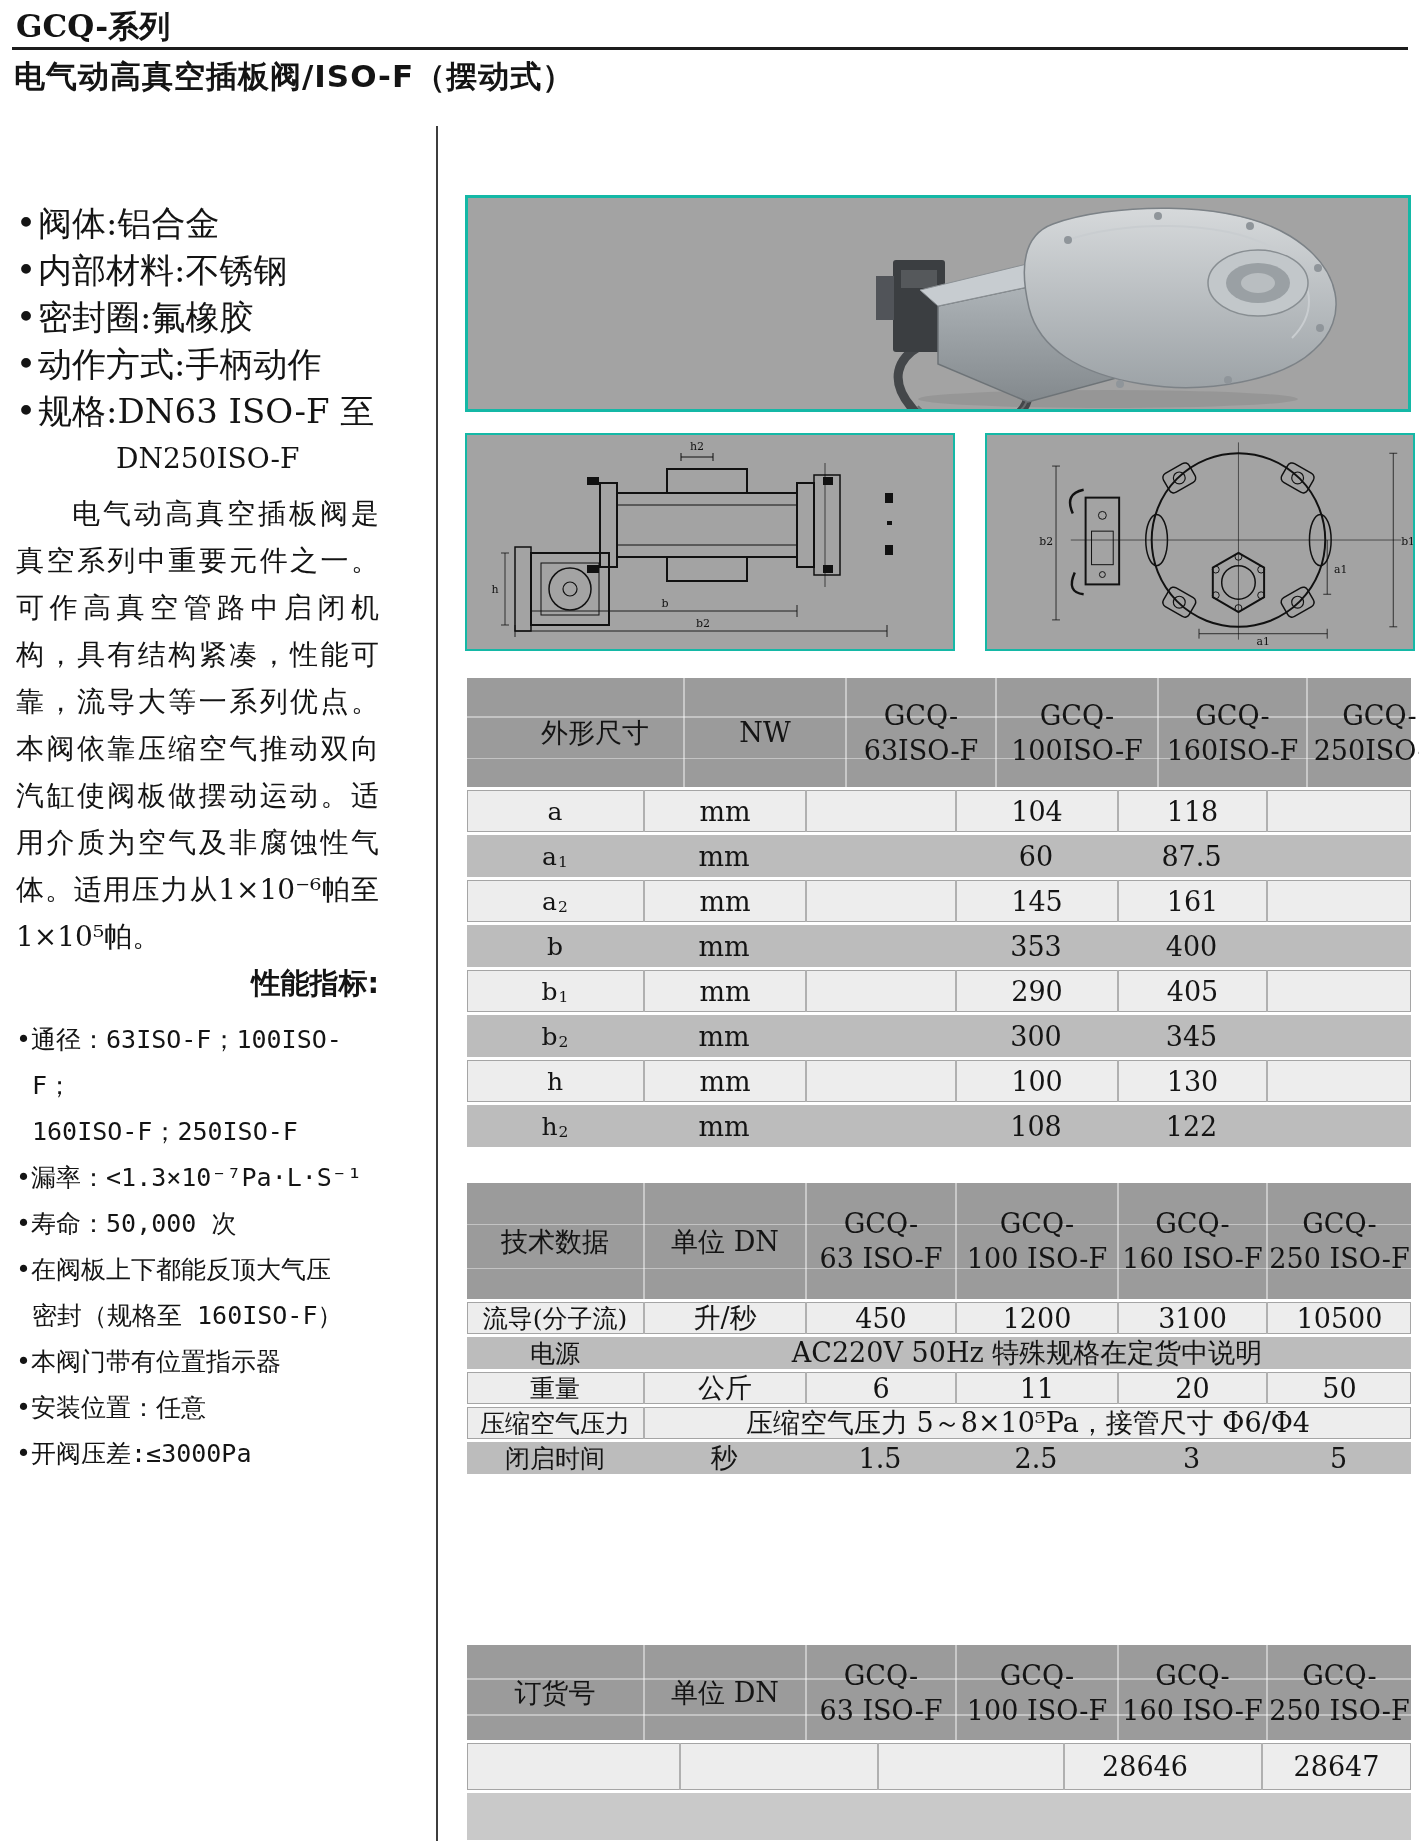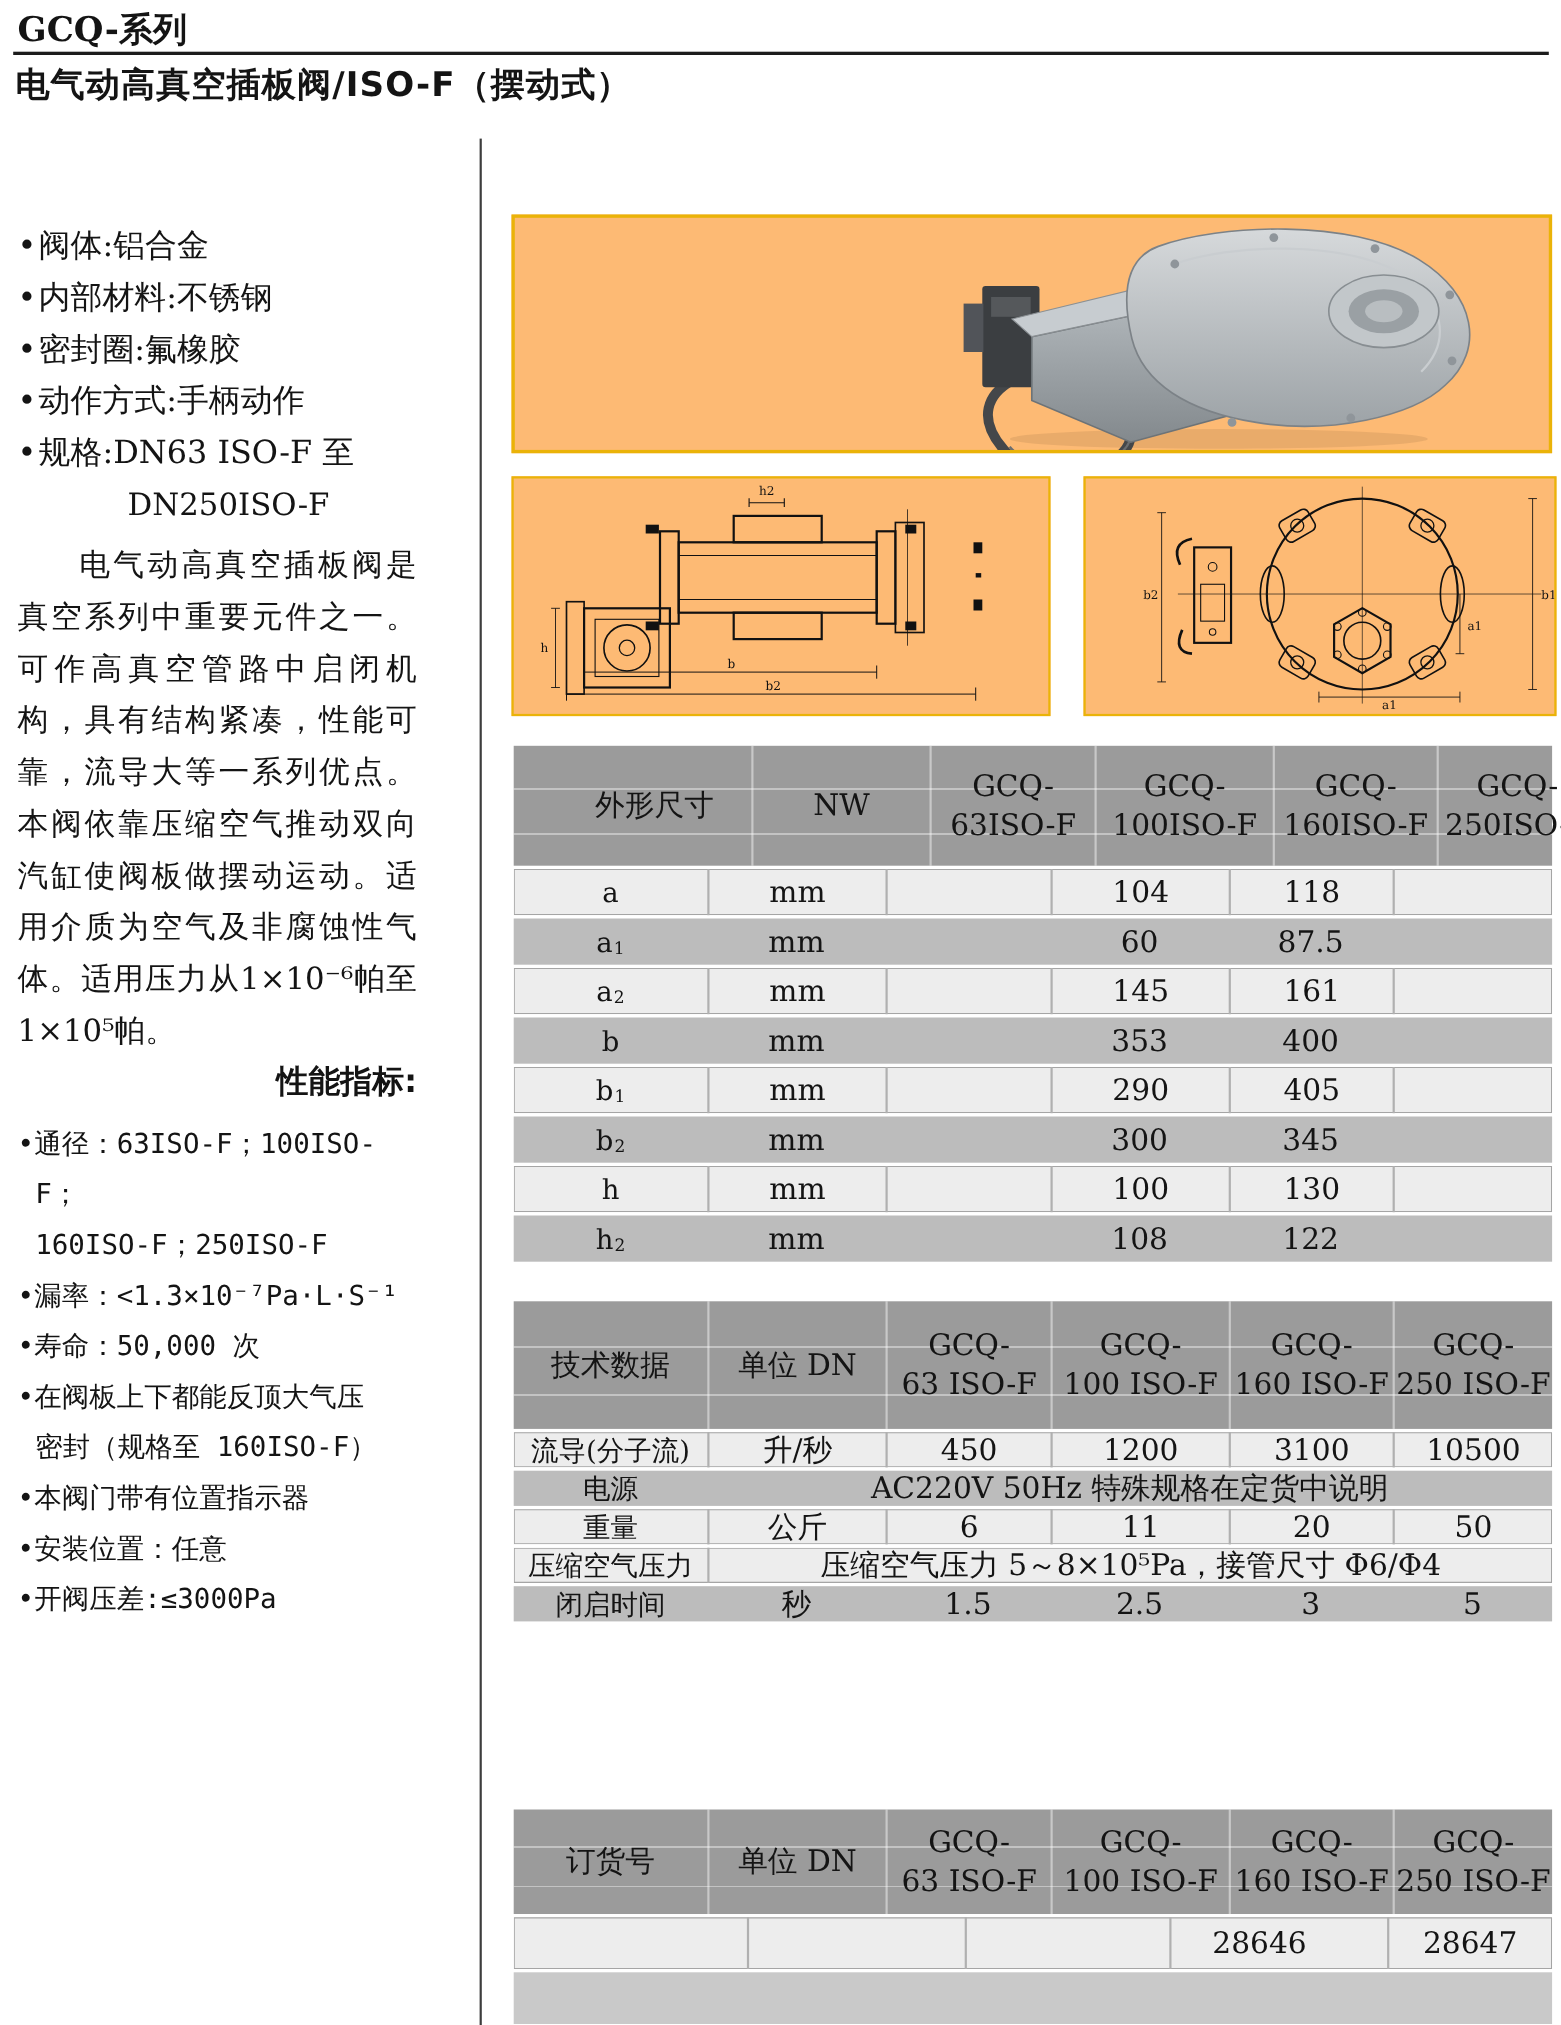--- a/index.html
+++ b/index.html
@@ -6,35 +6,35 @@
   body{width:1419px;height:1841px;background:#fff;position:relative;overflow:hidden;
        font-family:"DejaVu Serif","Liberation Serif",serif;color:#141414;}
   
   .series{position:absolute;left:16px;top:6px;font-size:31px;font-weight:bold;
           font-family:"DejaVu Serif","Liberation Serif",serif;}
   .rule{position:absolute;left:12px;top:47px;width:1396px;height:3px;background:#1c1c1c;}
   .title{position:absolute;left:14px;top:56px;font-size:31px;font-weight:bold;
          font-family:"DejaVu Sans","Liberation Sans",sans-serif;letter-spacing:1px;}
   
   .leftcol{position:absolute;left:16px;top:200px;width:363px;}
-  .spec-list .item{font-size:29px;line-height:47px;white-space:nowrap;}
+  .spec-list .item{font-size:34px;line-height:47px;white-space:nowrap;}
   .spec-list .item::before{content:"•";margin-right:2px;}
   .cont{font-size:28px;line-height:47px;padding-left:100px;}
   .desc{margin-top:8px;font-size:28px;line-height:47px;text-align:justify;text-indent:2em;}
   .perf-heading{font-size:29px;font-weight:bold;line-height:47px;
                 font-family:"DejaVu Sans","Liberation Sans",sans-serif;text-align:right;}
   .perf-list{margin-top:10px;}
   .perf-list .item{font-size:25px;line-height:46px;white-space:pre-line;
                    padding-left:16px;text-indent:-16px;
                    font-family:"DejaVu Sans Mono","Liberation Mono",monospace;}
   .perf-list .item::before{content:"•";}
   
   .vline{position:absolute;left:436px;top:126px;width:2px;height:1715px;background:#3d3d3d;}
   
-  .imgbox{position:absolute;border:3px solid #eab308;box-sizing:border-box;background:#fdba74;}
+  .imgbox{position:absolute;border:3px solid #14b8a6;box-sizing:border-box;background:#a3a3a3;}
   #photo-box{left:465px;top:195px;width:946px;height:217px;}
   #draw-left{left:465px;top:433px;width:490px;height:218px;border-width:2px;}
   #draw-right{left:985px;top:433px;width:430px;height:218px;border-width:2px;}
   .imgbox svg{display:block;width:100%;height:100%;}
   
   .table{position:absolute;left:467px;width:944px;}
   #t1{top:678px;} #t2{top:1183px;} #t3{top:1645px;}
   .thead{display:grid;grid-template-columns:176px 162px 150px 162px 149px 145px;
          background-color:#9b9b9b;margin-bottom:3px;
          background-image:linear-gradient(to bottom,rgba(255,255,255,0) 0 35%,rgba(255,255,255,.4) 35% 36.5%,rgba(255,255,255,0) 36.5% 73%,rgba(255,255,255,.4) 73% 74.5%,rgba(255,255,255,0) 74.5%);}

